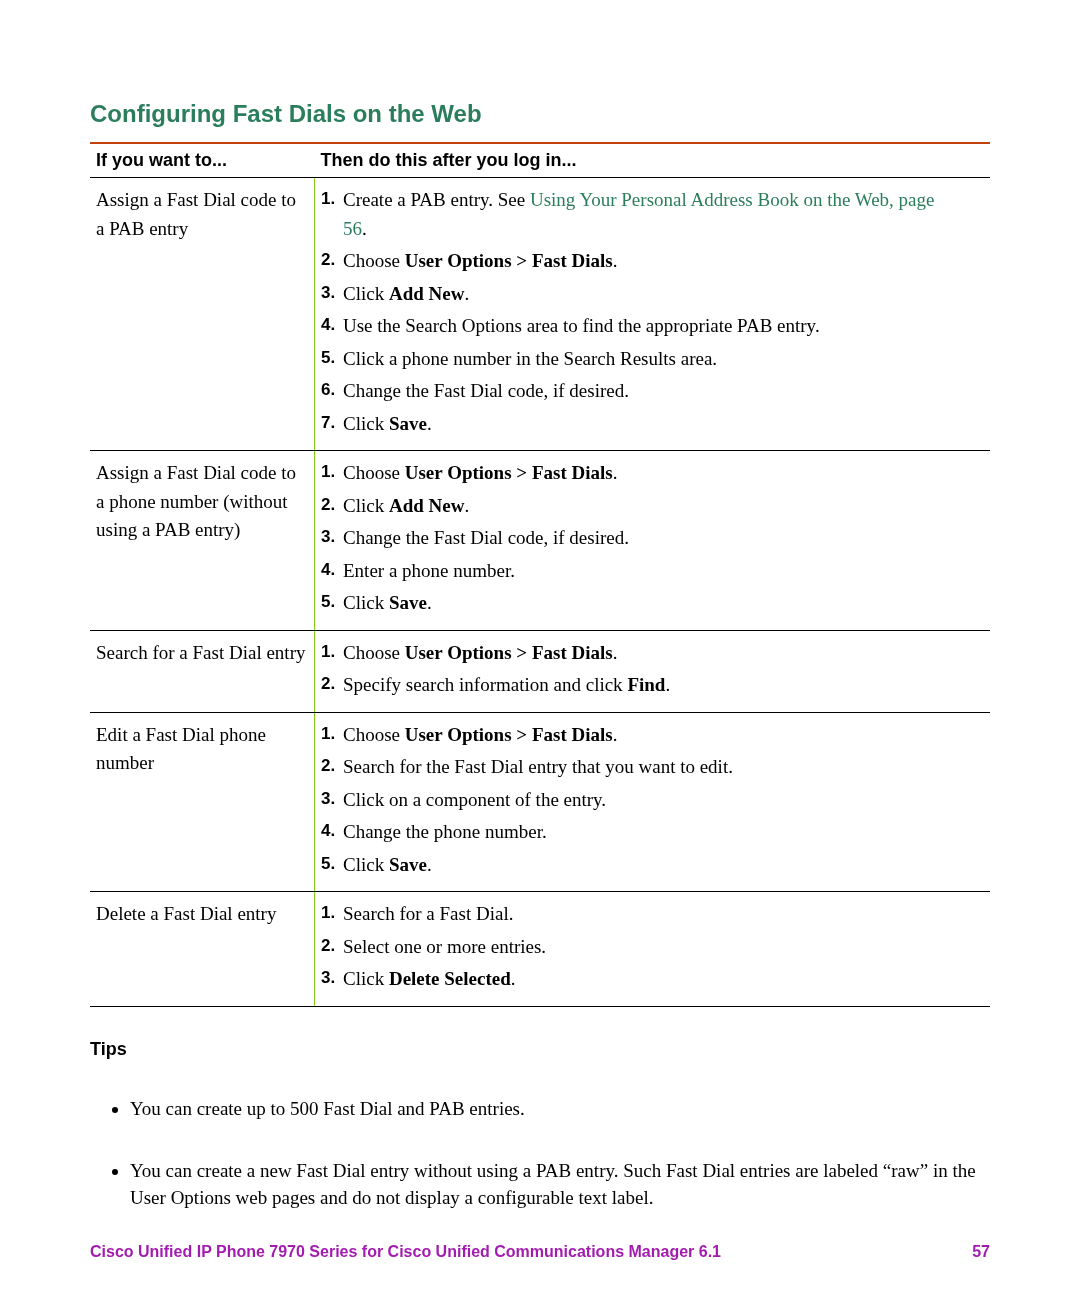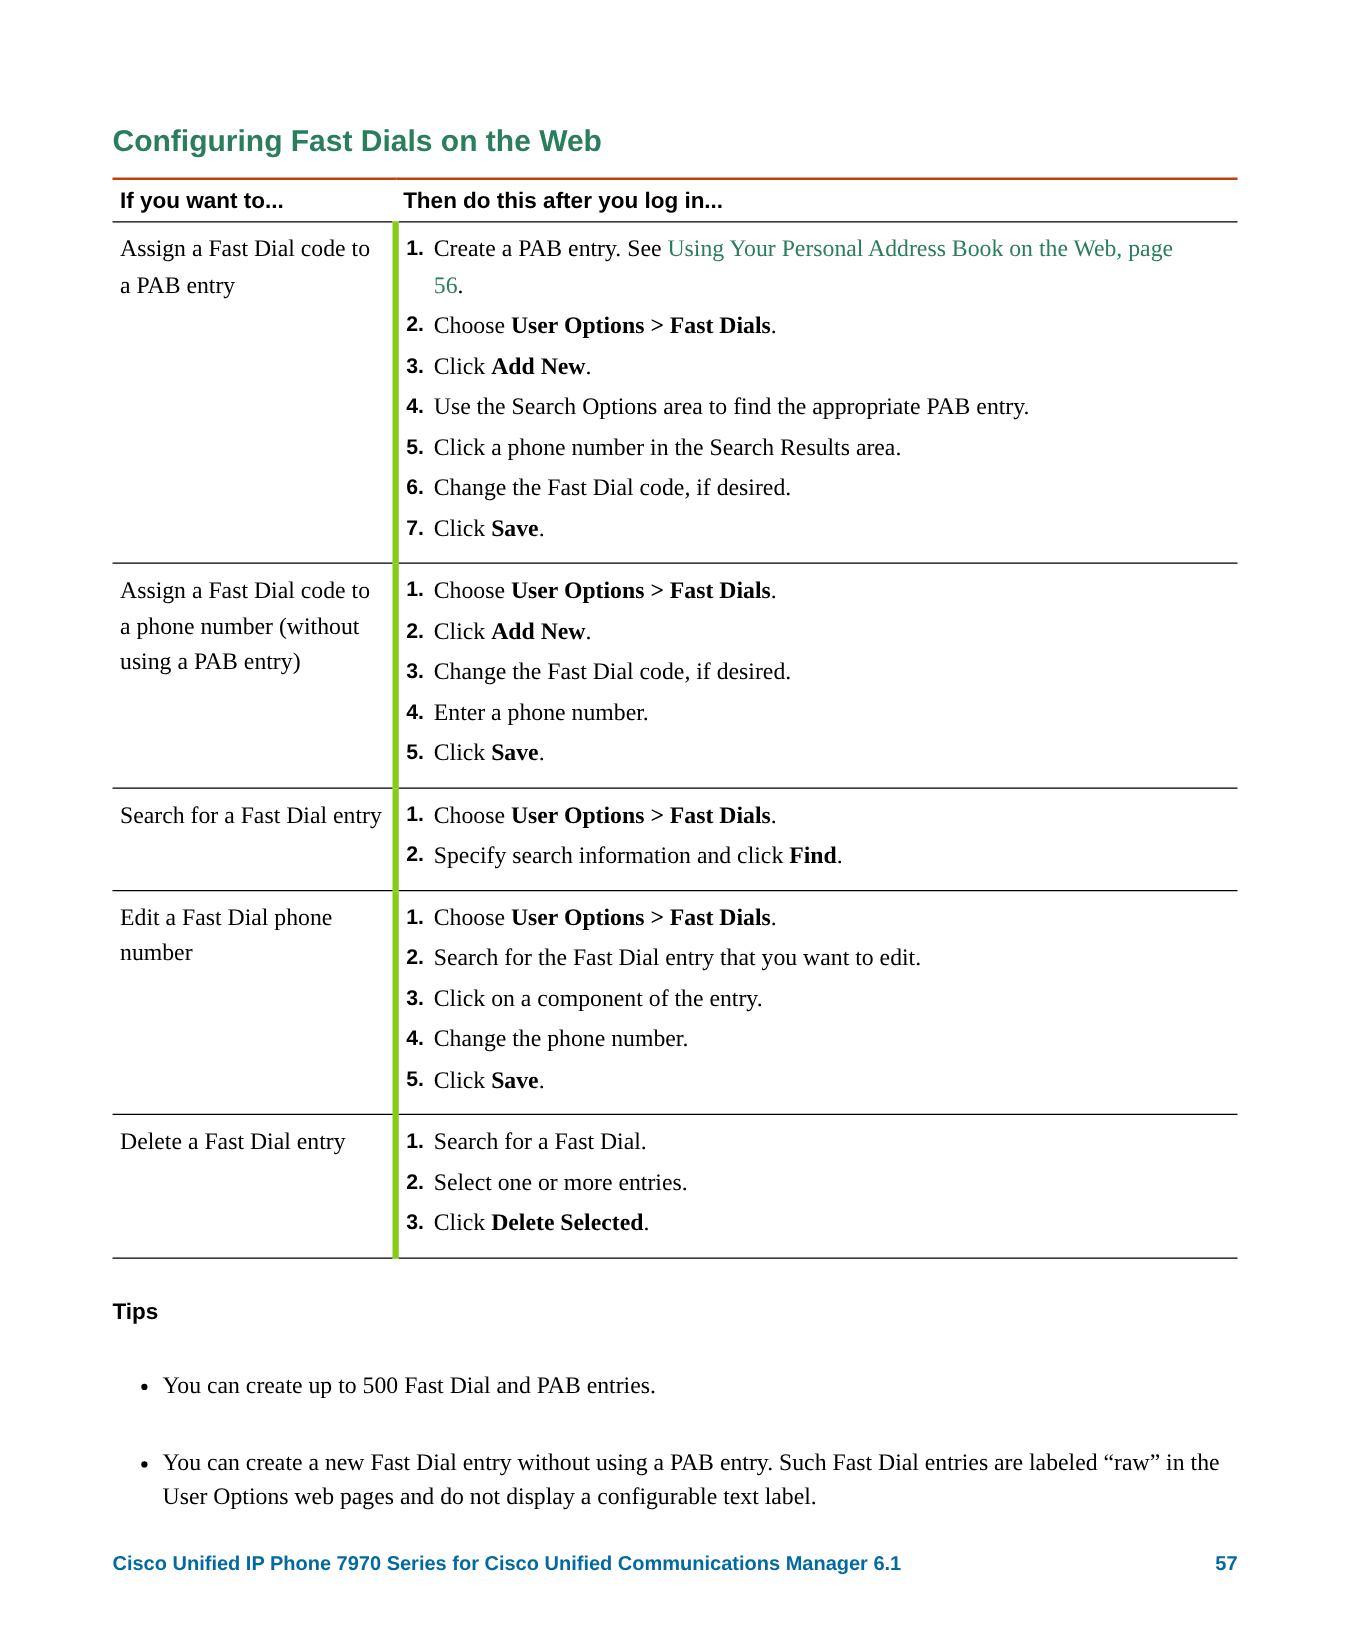--- a/index.html
+++ b/index.html
@@ -43,21 +43,21 @@
     font-size: 18px;
   }
   table.doc-table td {
     vertical-align: top;
     border-bottom: 1px solid #000;
     padding: 8px 8px 8px 6px;
     line-height: 1.5;
   }
   table.doc-table td.left-col {
     width: 210px;
-    border-right: 5px solid #84cc16;
+    border-right: 1px solid #84cc16;
   }
   .num {
     display: inline-block;
     font-family: Arial, Helvetica, sans-serif;
     font-weight: bold;
     width: 22px;
     font-size: 17px;
     vertical-align: top;
   }
   .step-text {
@@ -93,21 +93,21 @@
     position: absolute;
     bottom: 50px;
     left: 90px;
     right: 90px;
     display: flex;
     justify-content: space-between;
     align-items: center;
     font-family: Arial, Helvetica, sans-serif;
     font-weight: bold;
     font-size: 16px;
-    color: #0369a1;
+    color: #a21caf;
     text-align: center;
   }
 </style>
 </head>
 <body>
 
 <div class="page">
 
   <h2 class="section-title">Configuring Fast Dials on the Web</h2>
 

